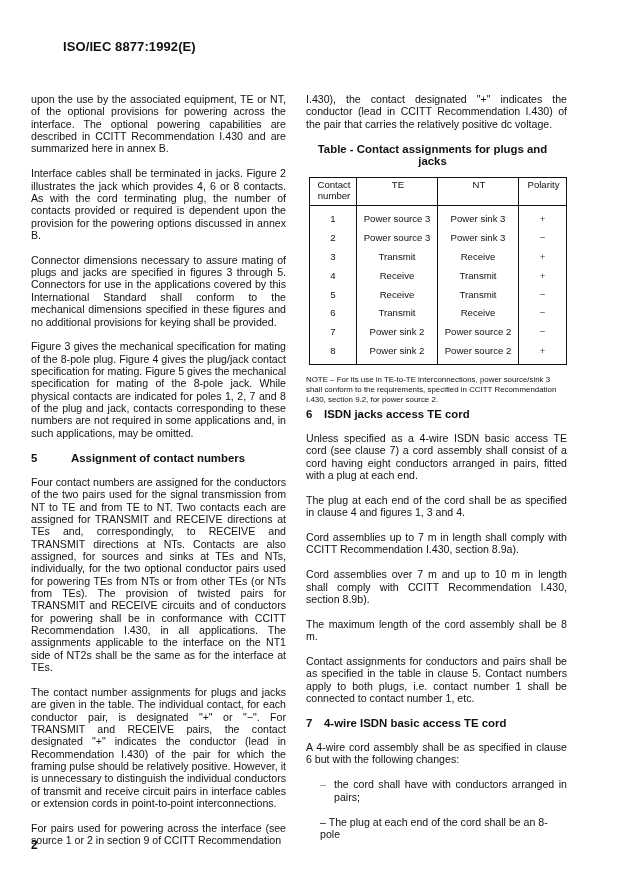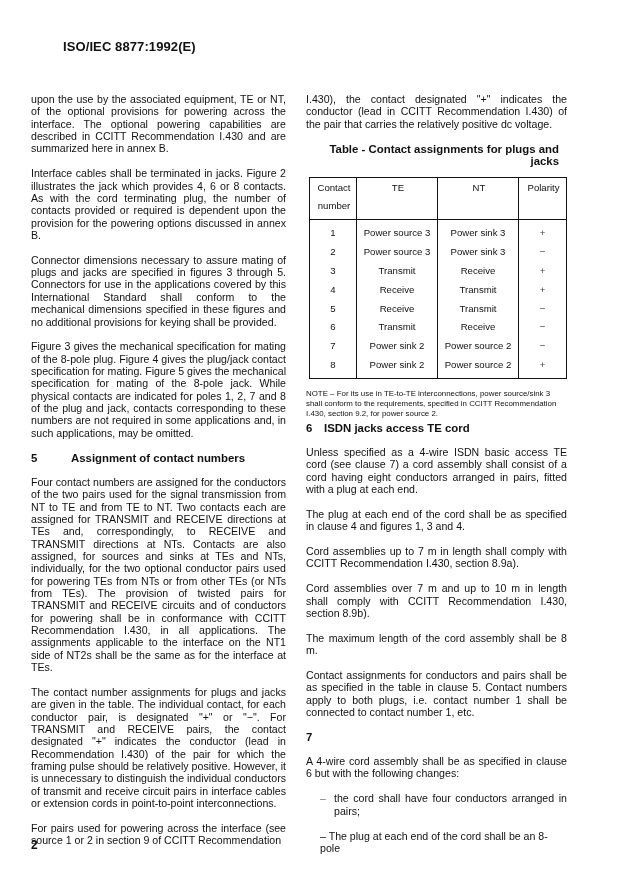--- a/index.html
+++ b/index.html
@@ -19,34 +19,34 @@
   .col.right { left: 306px; width: 261px; }
   .col p { margin: 0 0 12.5px 0; text-align: justify; }
   .sec-title {
     font-weight: bold; font-size: 11.4px; margin: 3px 0 12px 0;
     display: flex;
   }
   .sec-title .num { display: inline-block; }
   .left .sec-title .num { width: 40px; }
   .right .sec-title .num { width: 18px; }
   .table-title {
-    font-weight: bold; font-size: 11.4px; text-align: right;
+    font-weight: bold; font-size: 11.4px; text-align: center;
     margin: 4px 0 10px 0; width: 253px;
   }
   table.contacts {
     border-collapse: collapse; margin-left: 3px;
     border: 1.6px solid #111; font-size: 9.6px;
   }
   table.contacts th, table.contacts td {
     border-left: 1.4px solid #111; border-right: 1.4px solid #111;
     text-align: center; padding: 0; font-weight: normal;
   }
   table.contacts thead th {
     border-bottom: 1.4px solid #111; vertical-align: top;
-    line-height: 18px; padding: 1px 0 4px 2px;
+    line-height: 11px; padding: 1px 0 4px 2px;
   }
   table.contacts tbody td { height: 18.8px; }
   table.contacts tbody tr:first-child td { padding-top: 4px; }
   table.contacts tbody tr:last-child td { padding-bottom: 3px; }
   .c1 { width: 44px; } .c2 { width: 78px; } .c3 { width: 78px; } .c4 { width: 45px; }
   .pol { color: #444; }
   .note {
     font-size: 7.9px; line-height: 10px; margin: 10px 0 0 0;
     text-align: left;
   }
@@ -153,26 +153,27 @@
   </div>
   <p>Unless specified as a 4-wire ISDN basic access TE cord (see clause 7) a cord assembly shall consist of a cord having eight conductors arranged in pairs, fitted with a plug at each end.</p>
   <p>The plug at each end of the cord shall be as specified in clause 4 and figures 1, 3 and 4.</p>
   <p>Cord assemblies up to 7 m in length shall comply with CCITT Recommendation I.430, section 8.9a).</p>
   <p>Cord assemblies over 7 m and up to 10 m in length shall comply with CCITT Recommendation I.430, section 8.9b).</p>
   <p>The maximum length of the cord assembly shall be 8 m.</p>
   <p>Contact assignments for conductors and pairs shall be as specified in the table in clause 5. Contact numbers apply to both plugs, i.e. contact number 1 shall be connected to contact number 1, etc.</p>
 
   <div class="sec-title">
     <span class="num">7</span>
+    <span>4-wire ISDN basic access TE cord</span>
   </div>
   <p>A 4-wire cord assembly shall be as specified in clause 6 but with the following changes:</p>
 
   <div class="dash-item">
     <span class="dash">–</span>
-    <span class="txt">the cord shall have four conductors arranged in pairs;</span>
+    <span class="txt">the cord shall have with conductors arranged in pairs;</span>
   </div>
   <div class="dash-item2">
     <span>–</span>
     <span>The plug at each end of the cord shall be an 8-pole</span>
   </div>
 </div>
 
 <div class="page-num">2</div>
 
 </body></html>

